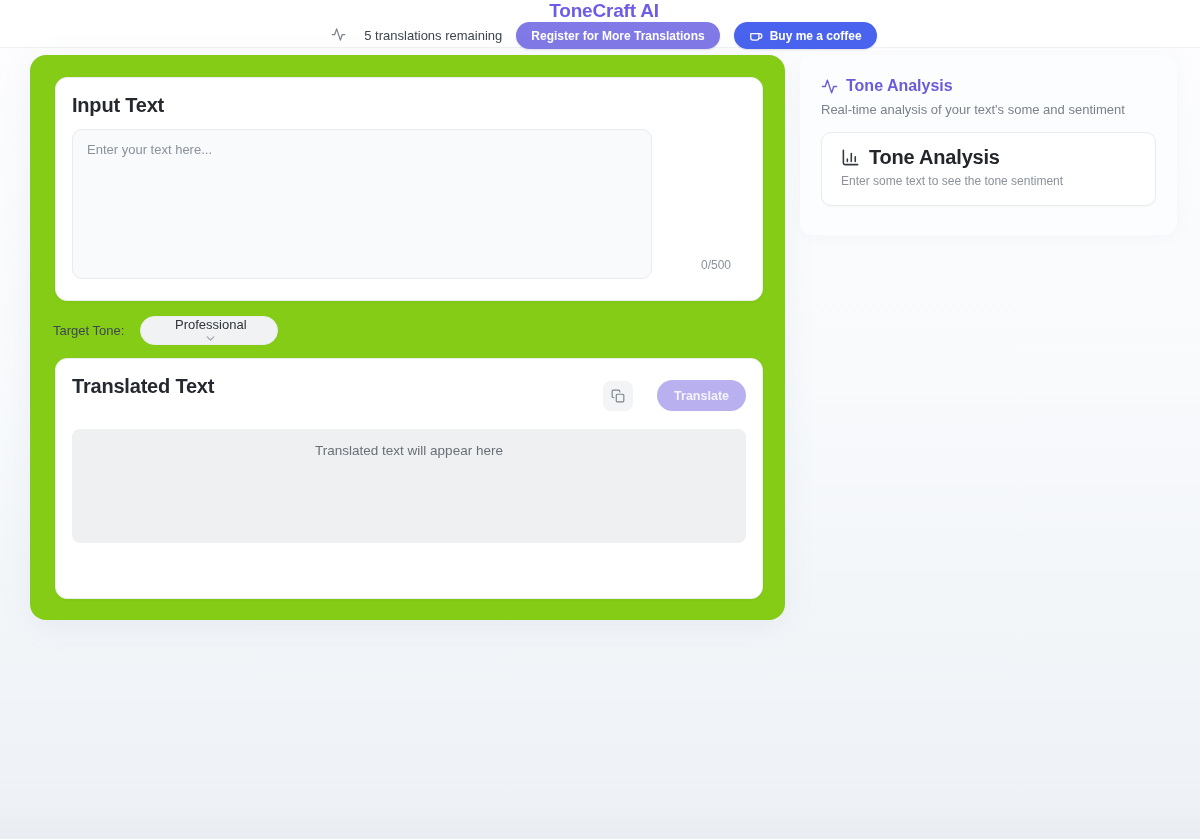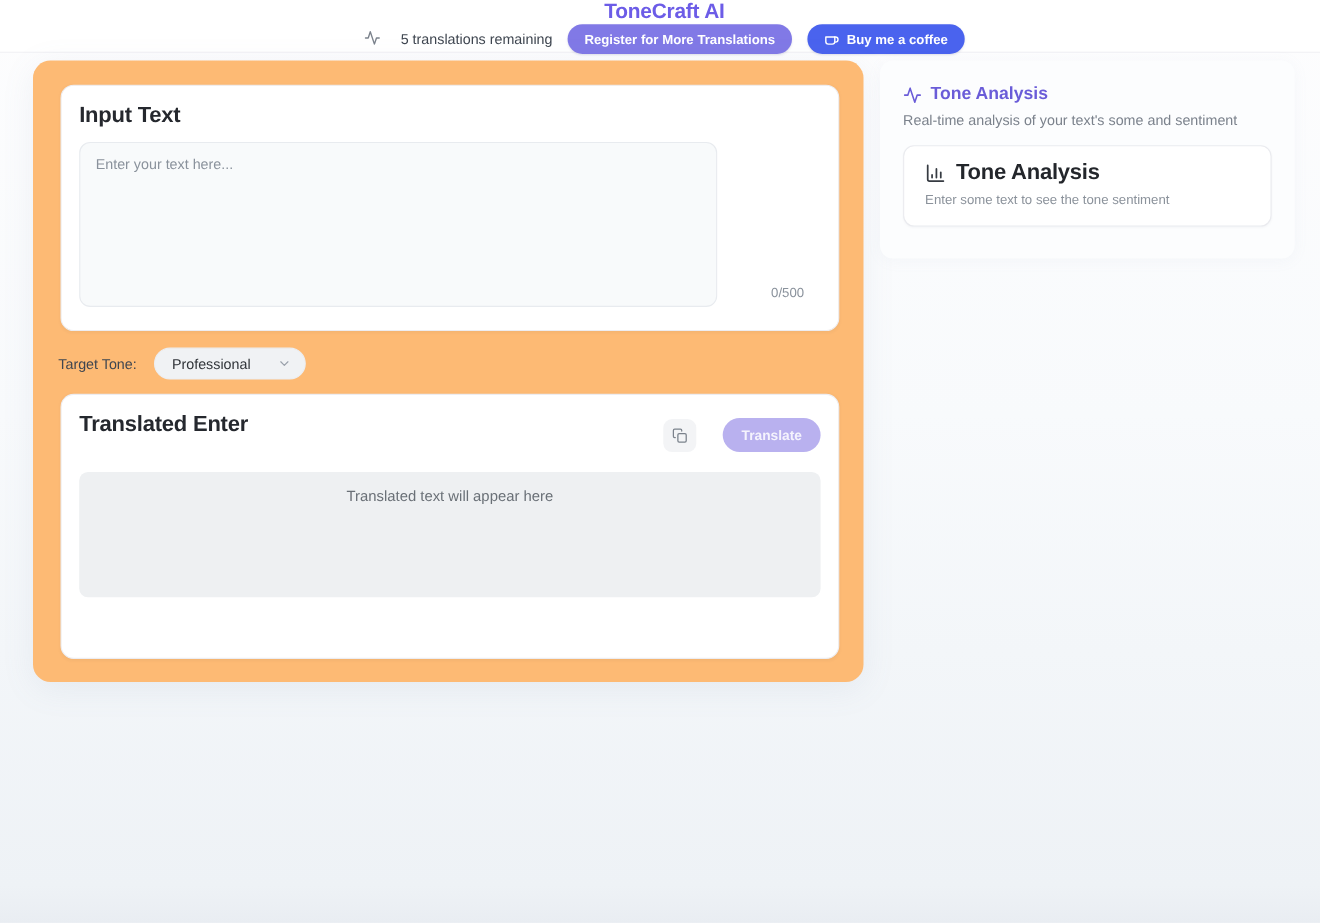--- a/index.html
+++ b/index.html
@@ -32,21 +32,21 @@
     height: 27px; padding: 0 15px; border-radius: 15px;
     display: inline-flex; align-items: center; gap: 7px;
     box-shadow: 0 1px 2px rgba(60,60,120,0.15);
   }
   .btn-register { background: #8179e6; }
   .btn-coffee { background: #4a63ee; }
 
   
   .main-panel {
     position: absolute; left: 30px; top: 55px; width: 755px; height: 565px;
-    background: #fdba74; border-radius: 16px;
+    background: #84cc16; border-radius: 16px;
     box-shadow: 0 6px 30px rgba(120,140,170,0.10);
   }
   .card {
     position: absolute; left: 25px; width: 708px;
     background: #ffffff; border: 1px solid #ededf1; border-radius: 12px;
     box-shadow: 0 1px 3px rgba(30,40,60,0.04);
     padding: 16px;
   }
   .card-input { top: 22px; height: 224px; }
   .card-title { font-size: 20px; font-weight: 700; color: #25282e; letter-spacing: -0.2px; }
@@ -68,21 +68,21 @@
   
   .tone-row {
     position: absolute; left: 23px; top: 261px;
     display: flex; align-items: center;
   }
   .tone-label { font-size: 13px; color: #3f4650; }
   .tone-select {
     margin-left: 16px; width: 138px; height: 29px;
     background: #f0f2f4; border: 1px solid #eceef1; border-radius: 16px;
     display: flex; align-items: center; justify-content: space-between;
-    padding: 0 12px 0 15px; cursor: pointer;
+    padding: 0 12px 0 15px; cursor: pointer; flex-direction: column;
   }
   .tone-select-value { font-size: 13px; color: #2f3338; }
   .tone-select svg { color: #9aa1ab; }
 
   
   .card-output { top: 303px; height: 241px; }
   .output-header { display: flex; align-items: flex-start; justify-content: space-between; }
   .output-actions { display: flex; align-items: center; gap: 24px; margin-top: 5px; }
   .copy-btn {
     width: 30px; height: 30px; border: none; border-radius: 8px;
@@ -170,21 +170,21 @@
         <span style="display:inline-flex;">
           <svg width="13" height="13" viewBox="0 0 24 24" fill="none" stroke="currentColor" stroke-width="2" stroke-linecap="round" stroke-linejoin="round">
               <path d="m6 9 6 6 6-6"></path>
             </svg>
         </span>
       </div>
     </div>
 
     <div class="card card-output">
       <div class="output-header">
-        <div class="card-title">Translated Enter</div>
+        <div class="card-title">Translated Text</div>
         <div class="output-actions">
           <button class="copy-btn">
             <span style="display:inline-flex;">
               <svg width="14" height="14" viewBox="0 0 24 24" fill="none" stroke="currentColor" stroke-width="2" stroke-linecap="round" stroke-linejoin="round">
                   <rect x="9" y="9" width="13" height="13" rx="2"></rect>
                   <path d="M5 15H4a2 2 0 0 1-2-2V4a2 2 0 0 1 2-2h9a2 2 0 0 1 2 2v1"></path>
                 </svg>
             </span>
           </button>
           <button class="translate-btn">Translate</button>

